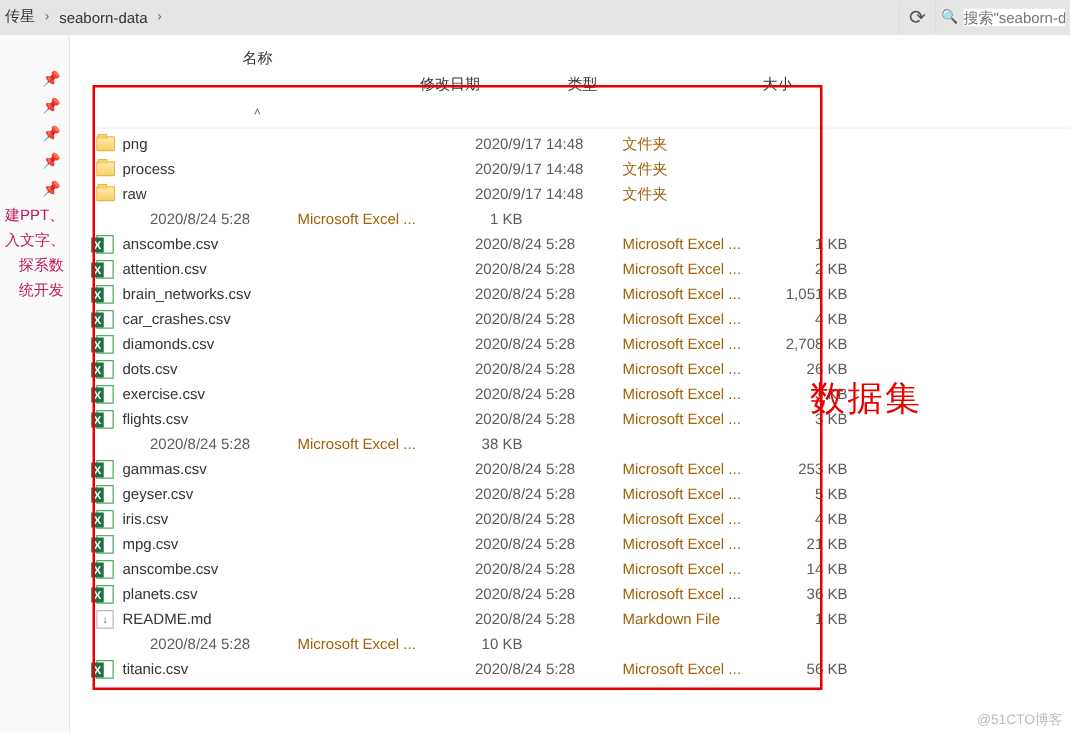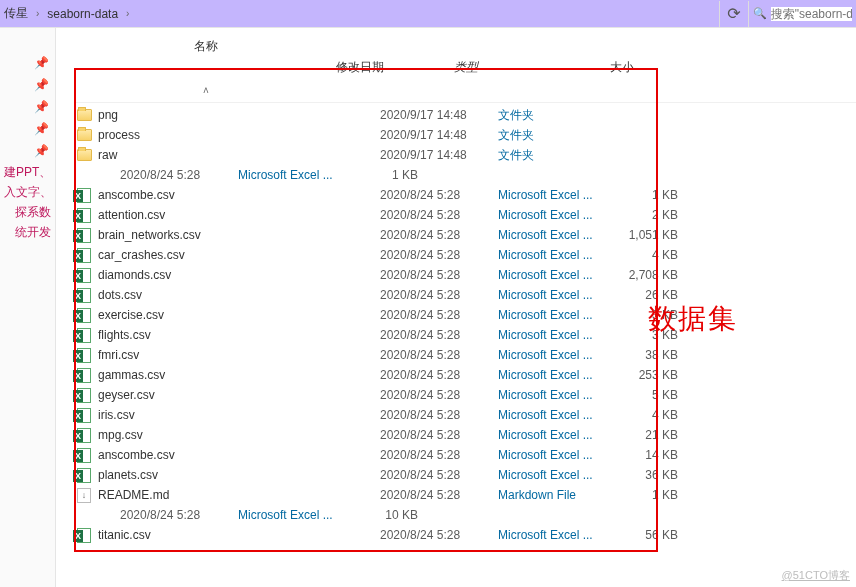--- a/index.html
+++ b/index.html
@@ -1,19 +1,19 @@
 <!DOCTYPE html>
 <html><head>
 <meta charset="utf-8">
 <style>
   * { box-sizing: border-box; margin: 0; padding: 0; font-family: "Segoe UI", "Microsoft YaHei", sans-serif; }
   body { width: 856px; height: 587px; overflow: hidden; background: #fff; position: relative; }
 
   
-  .topbar { display: flex; align-items: center; height: 28px; border-bottom: 1px solid #e5e5e5; background: #c4b5fd; }
+  .topbar { display: flex; align-items: center; height: 28px; border-bottom: 1px solid #e5e5e5; background: #e5e5e5; }
   .breadcrumb { display: flex; align-items: center; gap: 2px; padding-left: 4px; flex: 0 0 auto; font-size: 12px; color: #333; }
   .crumb-sep { color: #666; margin: 0 6px; font-size: 10px; }
   .crumb-text { color: #333; }
   .crumb-text.current { font-weight: 400; }
   .bc-spacer { flex: 1; }
   .toolbar-right { display: flex; align-items: center; border-left: 1px solid #ddd; }
   .refresh { width: 28px; height: 26px; display: flex; align-items: center; justify-content: center; color: #555; }
   .searchbox { display: flex; align-items: center; width: 108px; height: 26px; border-left: 1px solid #ddd; padding: 0 4px; gap: 4px; color: #777; }
   .search-icon { font-size: 11px; color: #555; }
   .search-input { border: none; outline: none; font-size: 12px; flex: 1; width: 70px; color: #555; }
@@ -24,44 +24,44 @@
   .pin-row { display: flex; justify-content: flex-end; padding: 2px 6px; height: 22px; align-items: center; }
   .pin-row .pin { color: #5a5a5a; font-size: 12px; }
   .side-item { font-size: 12px; color: #be185d; text-align: right; padding: 2px 4px; white-space: nowrap; height: 20px; line-height: 16px; }
 
   .main { flex: 1; position: relative; padding: 0 0 0 18px; overflow: hidden; }
 
   .header-row { display: flex; align-items: center; font-size: 12px; color: #333; padding: 10px 18px 6px 2px; border-bottom: 1px solid #f0f0f0; }
   .col-name { width: 260px; display: flex; align-items: center; gap: 30px; flex-direction: column; }
   .col-name .sort { font-size: 10px; color: #666; }
   .col-date { width: 118px; }
-  .col-type { width: 118px; font-style: italic; }
+  .col-type { width: 118px; }
   .col-size { width: 62px; text-align: right; }
 
   .file-list { padding: 2px 18px 0 2px; }
   .file-row { display: flex; align-items: flex-end; font-size: 12px; color: #333; height: 20px; line-height: 20px; white-space: nowrap; }
   .fr-name { width: 260px; display: flex; align-items: center; gap: 6px; }
   .fr-date { width: 118px; color: #5a5a5a; margin-left: 44px; }
-  .fr-type { width: 118px; color: #0369a1; overflow: hidden; text-overflow: ellipsis; }
+  .fr-type { width: 118px; color: #a16207; overflow: hidden; text-overflow: ellipsis; }
   .fr-size { width: 62px; text-align: right; color: #5a5a5a; }
 
   
   .icon { width: 16px; height: 16px; display: inline-flex; align-items: center; justify-content: center; flex-shrink: 0; }
   .folder-icon { background: linear-gradient(#ffe9a8,#f7d26b); border: 1px solid #e4b94a; border-radius: 1px; width: 15px; height: 12px; position: relative; }
   .folder-icon::before { content:""; position:absolute; top:-3px; left:0; width:6px; height:3px; background:#f7d26b; border:1px solid #e4b94a; border-bottom:none; border-radius:1px 1px 0 0; }
   .excel-icon { width: 14px; height: 15px; background: #fff; border: 1px solid #59a86b; position: relative; }
   .excel-icon::before { content:"X"; position:absolute; left:-5px; top:1px; width:10px; height:12px; background:#1f7244; color:#fff; font-size:9px; font-weight:bold; line-height:12px; text-align:center; }
   .md-icon { width: 14px; height: 15px; background:#fff; border:1px solid #bbb; position:relative; color:#666; font-size:8px; line-height:13px; text-align:center; }
   .md-icon::after { content:"↓"; font-size:9px; }
 
   
   .redbox { position: absolute; left: 74px; top: 68px; width: 584px; height: 484px; border: 2px solid #e60000; pointer-events: none; }
   .annotation { position: absolute; left: 648px; top: 300px; color: #e60000; font-size: 28px; letter-spacing: 2px; pointer-events:none; }
 
-  .watermark { position: absolute; right: 6px; bottom: 4px; font-size: 11px; color: #bdbdbd; text-decoration: underline; }
+  .watermark { position: absolute; right: 6px; bottom: 4px; font-size: 11px; color: #bdbdbd; }
 </style>
 </head>
 <body>
 
 <div class="topbar">
   <div class="breadcrumb">
     <span class="crumb-text">传星</span>
     <span class="crumb-sep">›</span>
     <span class="crumb-text current">seaborn-data</span>
     <span class="crumb-sep">›</span>
@@ -233,26 +233,20 @@
             <span class="icon">
               <span class="excel-icon"></span>
             </span>
             <span>flights.csv</span>
           </div>
           <div class="fr-date">2020/8/24 5:28</div>
           <div class="fr-type">Microsoft Excel ...</div>
           <div class="fr-size">3 KB</div>
         </div>
         <div class="file-row">
-          <div class="fr-name">
-            <span class="icon">
-              <span class="excel-icon"></span>
-            </span>
-            <span>fmri.csv</span>
-          </div>
           <div class="fr-date">2020/8/24 5:28</div>
           <div class="fr-type">Microsoft Excel ...</div>
           <div class="fr-size">38 KB</div>
         </div>
         <div class="file-row">
           <div class="fr-name">
             <span class="icon">
               <span class="excel-icon"></span>
             </span>
             <span>gammas.csv</span>

